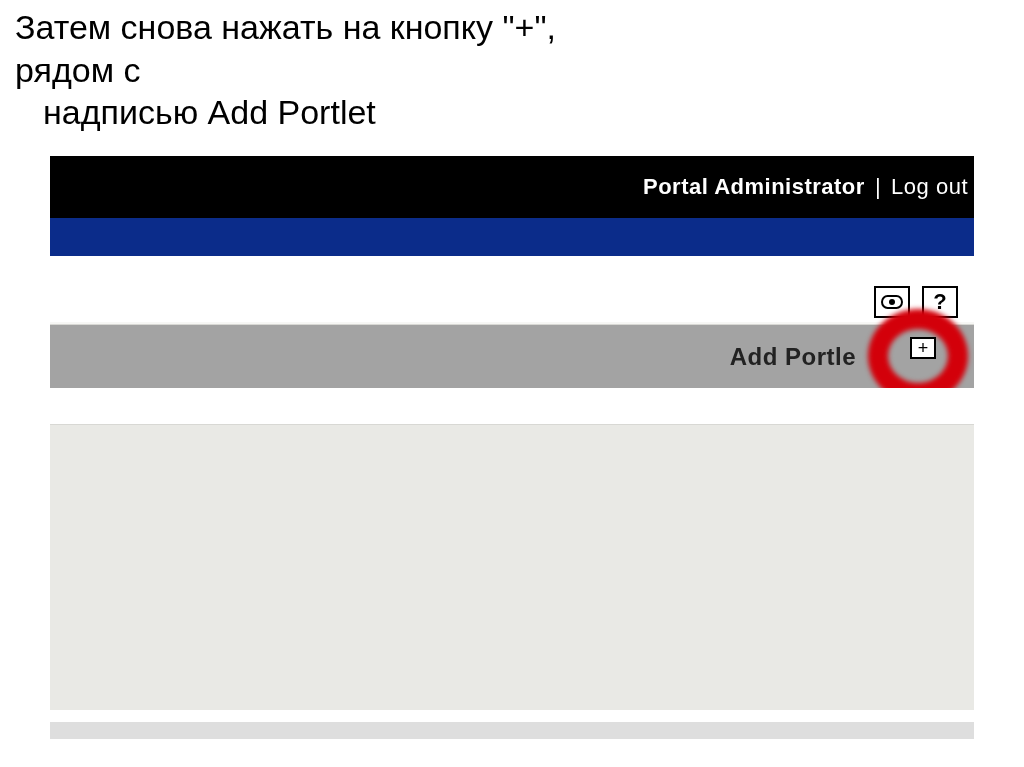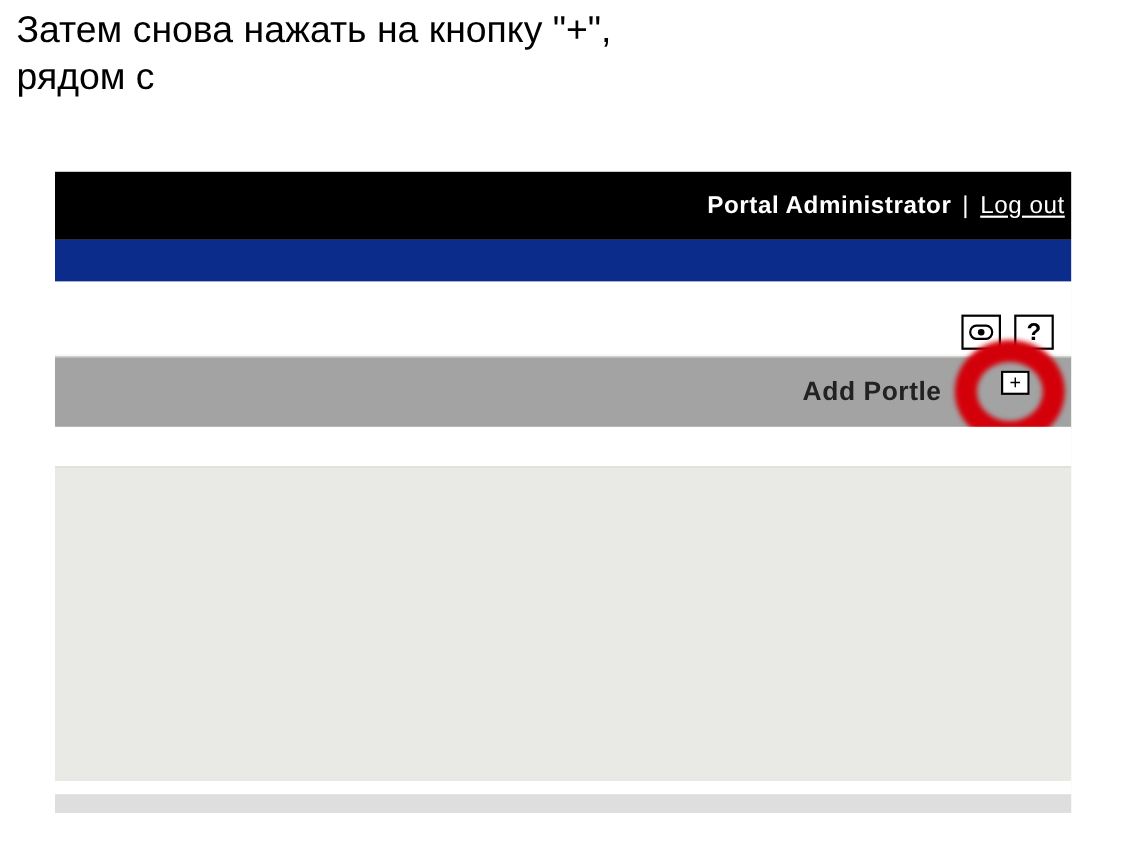--- a/index.html
+++ b/index.html
@@ -52,21 +52,20 @@
     justify-content: flex-end;
     padding-right: 6px;
     box-sizing: border-box;
     letter-spacing: 0.5px;
   }
   .topbar-black .sep {
     margin: 0 10px;
     font-weight: normal;
   }
   .topbar-black .logout {
-    text-decoration: underline;
     font-weight: normal;
     cursor: pointer;
   }
   .topbar-blue {
     position: absolute;
     left: 0; top: 62px;
     width: 100%;
     height: 38px;
     background: #0b2c8a;
   }
@@ -177,20 +176,21 @@
     background: #dedede;
   }
 </style>
 </head>
 <body>
 
 <div class="slide">
 
   <div class="instruction">
     <div>Затем снова нажать на кнопку "+", рядом с</div>
+    <div class="line2">надписью Add Portlet</div>
   </div>
 
   <div class="screenshot">
 
     <div class="topbar-black">
       <span>Portal Administrator</span>
       <span class="sep">|</span>
       <span class="logout">Log out</span>
     </div>
 

